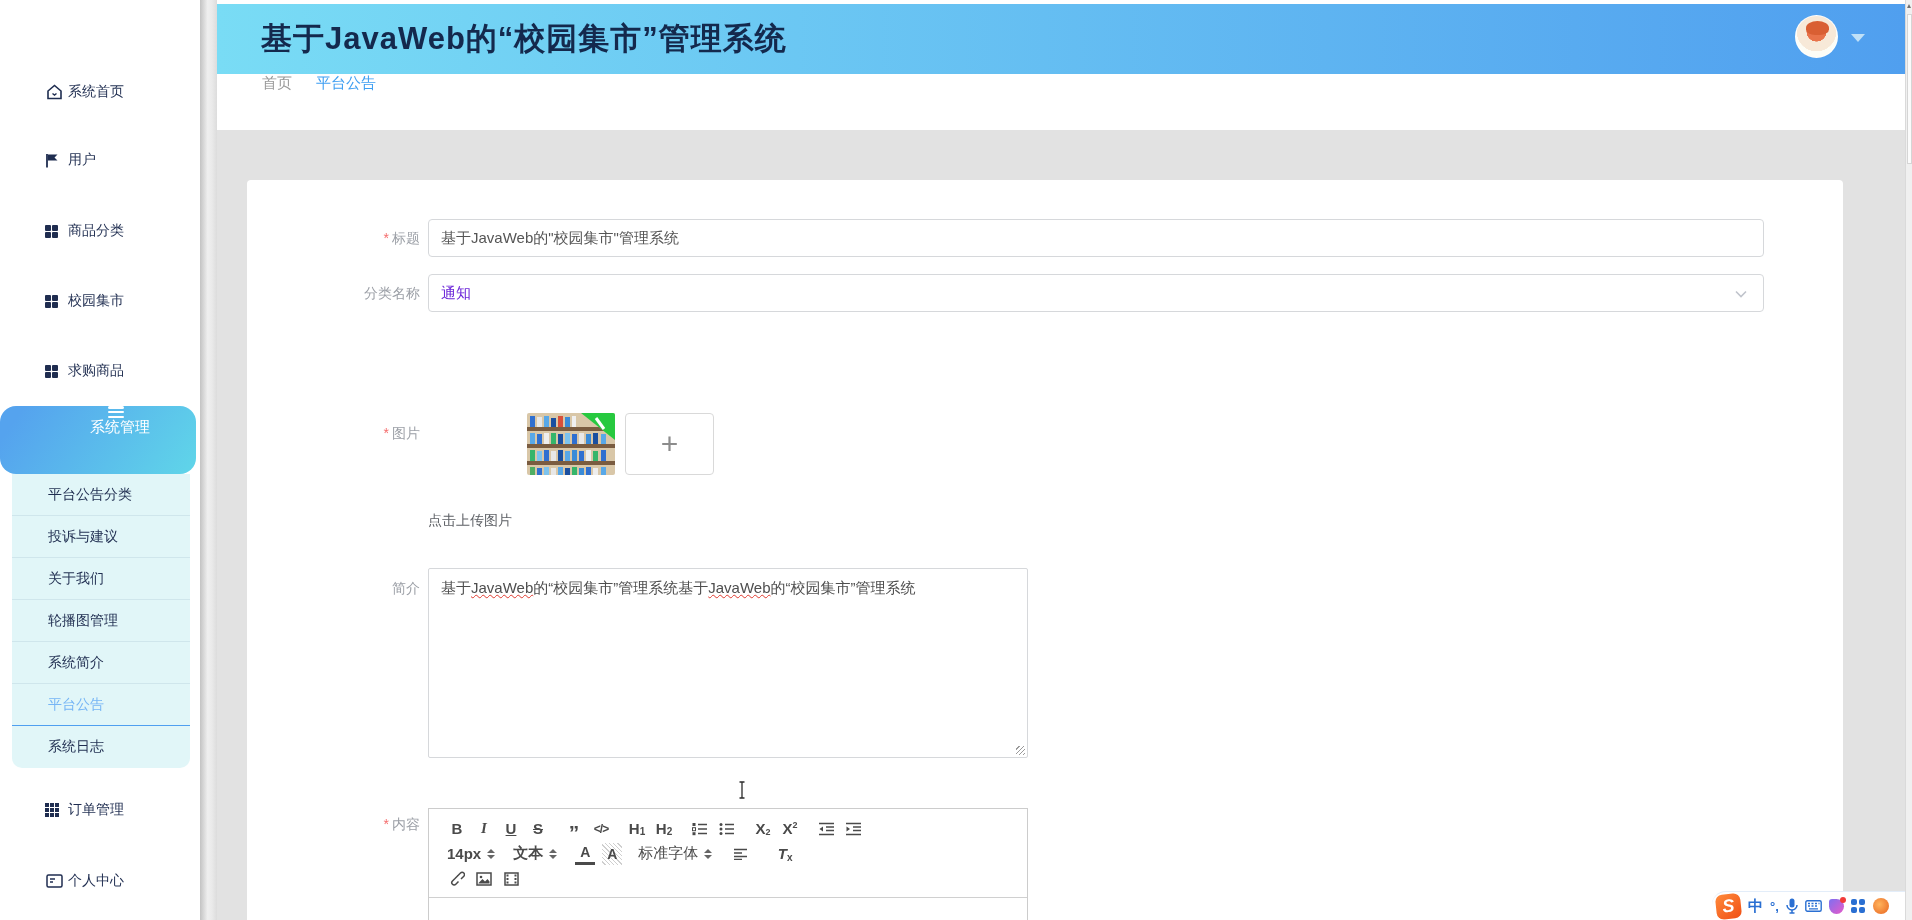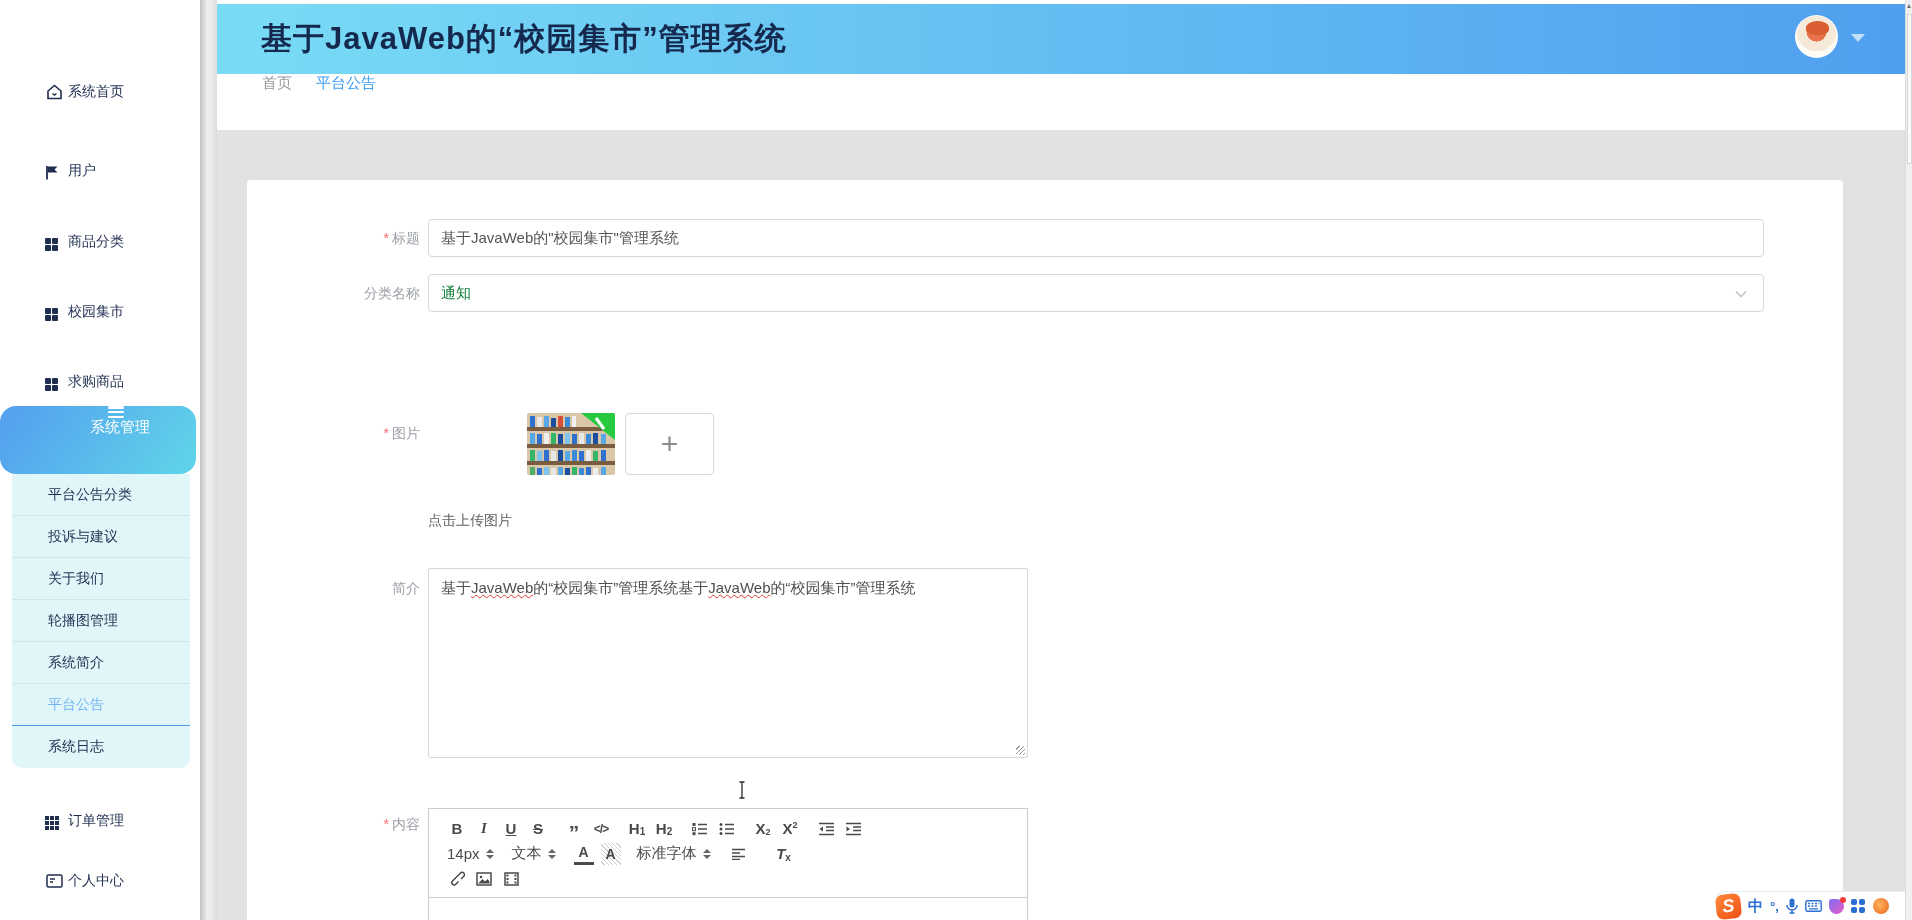--- a/index.html
+++ b/index.html
@@ -6,21 +6,21 @@
   html,body { width:1912px; height:920px; overflow:hidden; background:#fff;
     font-family:"Liberation Sans", sans-serif; }
   .stage { position:relative; width:1912px; height:920px; background:#fff; }
 
   
   .sidebar { position:absolute; left:0; top:0; width:200px; height:920px; background:#fff; }
   .side-item { position:absolute; left:0; width:200px; height:40px; display:flex; align-items:center;
     color:#1f2d50; font-size:14px; cursor:pointer; }
   .side-item .ico { display:inline-flex; align-items:center; justify-content:center; }
   .lv1 { padding-left:30px;margin-left:16px; } .lv1 .ico { width:17px; margin-right:5px; }
-  .lv2 { padding-left:44px;align-items:flex-end; } .lv2 .ico { width:15px; margin-right:9px; }
+  .lv2 { padding-left:44px; } .lv2 .ico { width:15px; margin-right:9px; }
   .grid4 { width:13px; height:13px; display:grid; grid-template-columns:6px 6px; grid-template-rows:6px 6px; gap:1px; }
   .grid4 i { background:#1f2d50; border-radius:1px; }
   .grid9 { width:14px; height:14px; display:grid; grid-template-columns:4px 4px 4px; grid-template-rows:4px 4px 4px; gap:1px; }
   .grid9 i { background:#1f2d50; }
   .active-block { position:absolute; left:0; top:406px; width:196px; height:68px; border-radius:16px;
     background:linear-gradient(125deg,#55a3ee 10%,#5fd3e9 95%); display:flex; align-items:center;
     padding-left:44px; color:#fff; font-size:15px; cursor:pointer;flex-direction:column; }
   .hamburger { width:16px; height:12px; display:flex; flex-direction:column; justify-content:space-between; margin-right:9px; }
   .hamburger i { height:2.5px; background:#fff; border-radius:2px; }
   .submenu { position:absolute; left:12px; top:474px; width:178px; height:294px;
@@ -61,21 +61,21 @@
 
   
   .frow { position:absolute; left:0; display:flex; }
   .flabel { width:173px; text-align:right; font-size:14px; color:#9b9fa6; flex:none; }
   .flabel .req { color:#f56c6c; margin-right:3px; }
   .fctl { margin-left:8px; }
   .rowmid { align-items:center; } .rowmid .flabel { line-height:38px; }
   .tinput { width:1336px; height:38px; border:1px solid #d6d8db; border-radius:4px; background:#fff;
     font-size:15px; color:#555; padding:0 12px; outline:none; font-family:"Liberation Sans",sans-serif; }
   .tselect { position:relative; width:1336px; height:38px; border:1px solid #d6d8db; border-radius:4px;
-    background:#fff; font-size:15px; color:#15803d; padding:0 30px 0 12px; display:flex; align-items:center; cursor:pointer; }
+    background:#fff; font-size:15px; color:#6d28d9; padding:0 30px 0 12px; display:flex; align-items:center; cursor:pointer; }
   .chev { position:absolute; right:16px; top:15px; width:12px; height:8px; }
   .upload-thumb { width:88px; height:62px; border-radius:2px; overflow:hidden; flex:none; cursor:pointer; }
   .upload-add { width:89px; height:62px; border:1px solid #d9d9d9; border-radius:4px; background:#fff;
     margin-left:10px; display:flex; align-items:center; justify-content:center; font-size:30px;
     font-weight:300; color:#8c8c8c; cursor:pointer; }
   .hint { position:absolute; left:181px; font-size:14px; color:#5e6166; }
   .ttextarea { position:relative; width:600px; height:190px; border:1px solid #d6d8db; border-radius:2px;
     background:#fff; font-size:15px; color:#4e4e4e; padding:8px 12px; line-height:22px; cursor:text; }
   .miss { text-decoration:underline; text-decoration-style:wavy; text-decoration-color:#e03a2f; text-decoration-thickness:1px; }
   .resize-grip { position:absolute; right:2px; bottom:2px; width:9px; height:9px;
@@ -418,26 +418,26 @@
                       </svg>
                   </span>
                   <span class="ebtn">
                     <svg width="17" height="14" viewBox="0 0 17 14">
                         <path d="M1 1.5 H16 M1 12.5 H16 M8 5 H16 M8 8.5 H16" stroke="#4a4a4a" stroke-width="1.6"></path>
                         <path d="M1.5 4.5 L5 7 L1.5 9.5 Z" fill="#4a4a4a"></path>
                       </svg>
                   </span>
                 </div>
                 <div class="ed-row ed2">
-                  <span class="ebtn lbl" style="font-weight:normal">14px</span>
+                  <span class="ebtn lbl" style="font-weight:bold">14px</span>
                   <span class="updown">
                       <i class="u"></i>
                       <i class="d"></i>
                     </span>
-                  <span class="ebtn lbl" style="font-weight:normal">文本</span>
+                  <span class="ebtn lbl" style="font-weight:bold">文本</span>
                   <span class="updown">
                       <i class="u"></i>
                       <i class="d"></i>
                     </span>
                   <span class="ebtn colorA">A</span>
                   <span class="ebtn bgA">A</span>
                   <span class="egap"></span>
                   <span class="ebtn lbl" style="font-weight:normal">标准字体</span>
                   <span class="updown">
                       <i class="u"></i>

